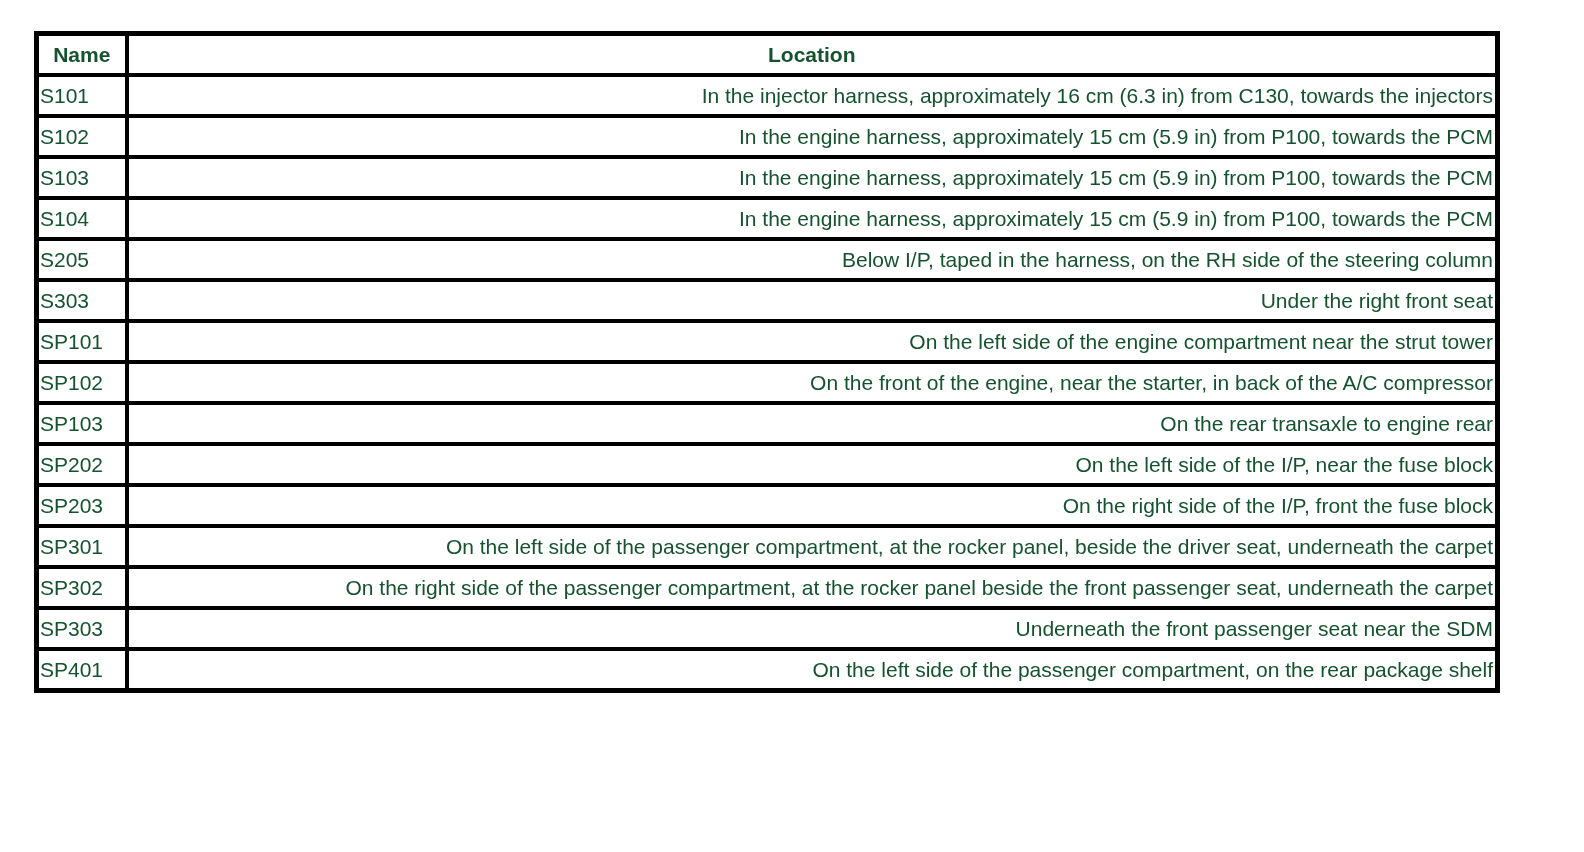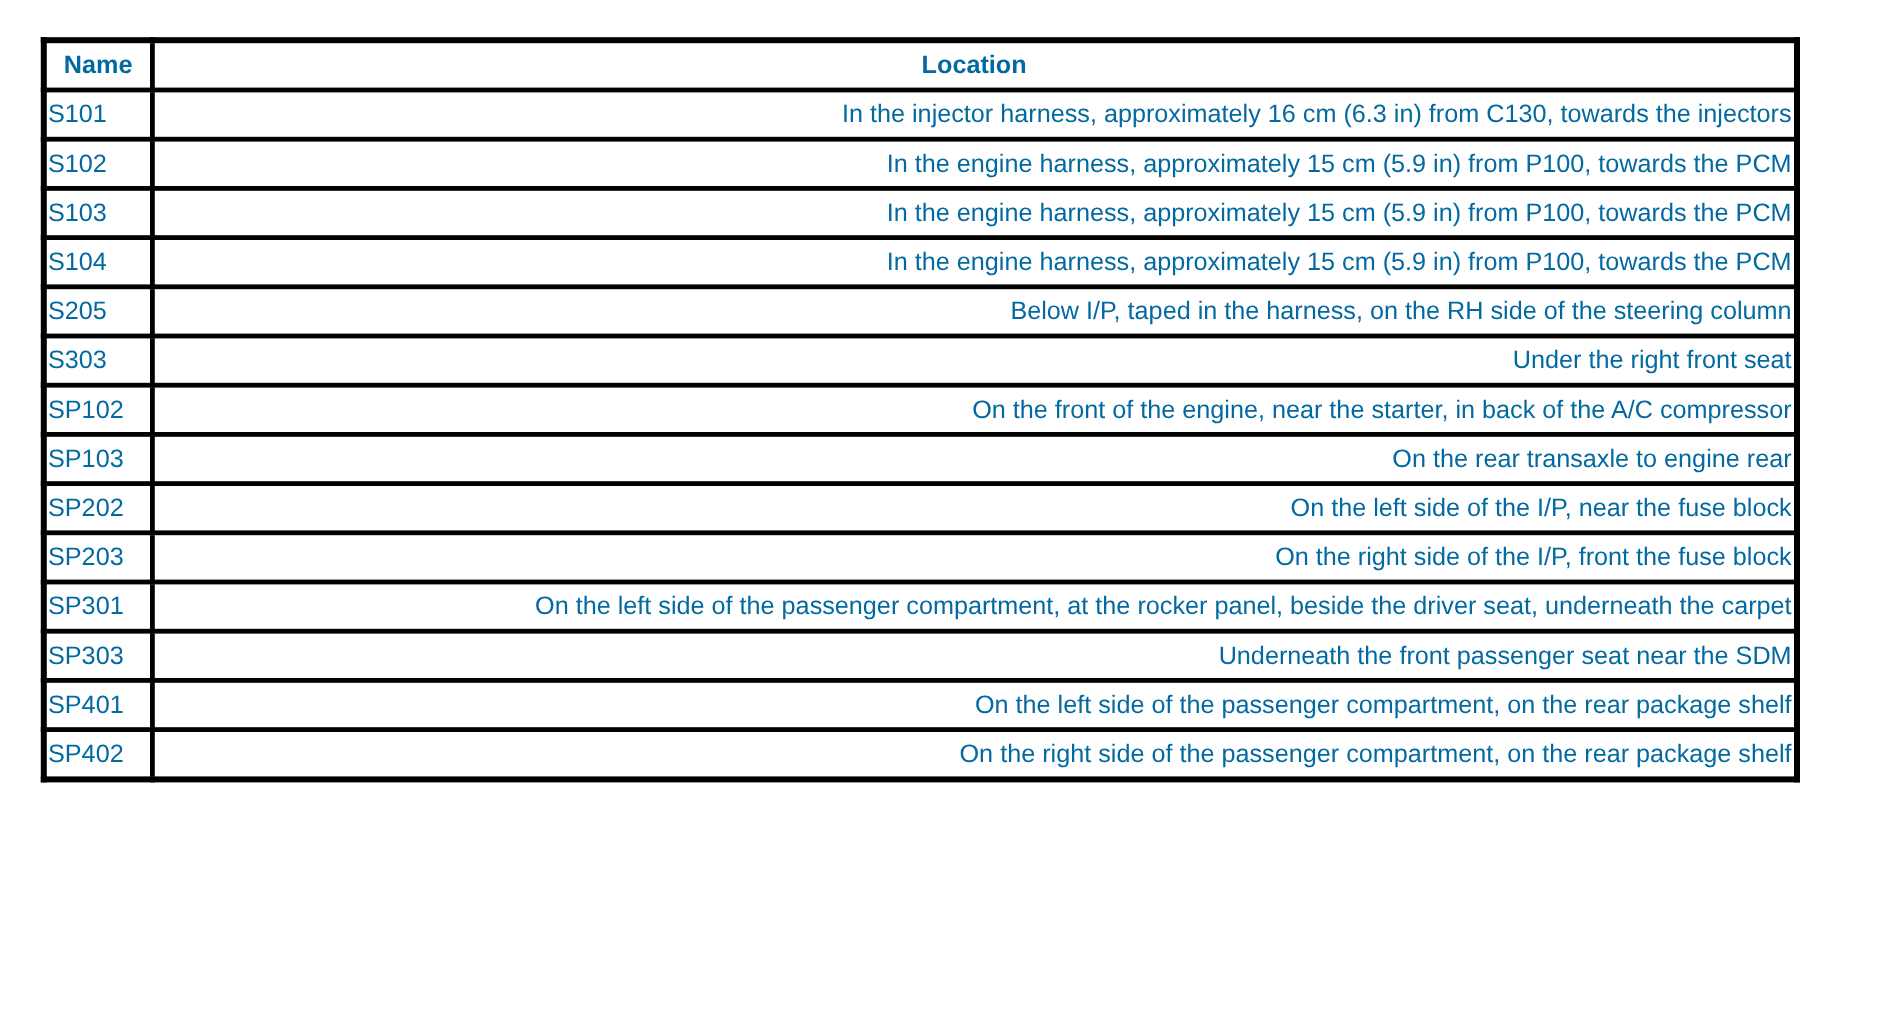--- a/index.html
+++ b/index.html
@@ -7,21 +7,21 @@
     padding: 0;
     background: #ffffff;
   }
   .page {
     position: relative;
     width: 1565px;
     height: 852px;
     background: #ffffff;
     overflow: hidden;
     font-family: "Liberation Sans", sans-serif;
-    color: #0369a1;
+    color: #14532d;
   }
   table.loc-table {
     position: absolute;
     left: 34px;
     top: 31px;
     width: 1466px;
     border-collapse: collapse;
     table-layout: fixed;
     border: 5px solid #000000;
   }
@@ -83,46 +83,50 @@
         </tr>
         <tr>
           <td class="name-cell">S205</td>
           <td class="location-cell">Below I/P, taped in the harness, on the RH side of the steering column</td>
         </tr>
         <tr>
           <td class="name-cell">S303</td>
           <td class="location-cell">Under the right front seat</td>
         </tr>
         <tr>
+          <td class="name-cell">SP101</td>
+          <td class="location-cell">On the left side of the engine compartment near the strut tower</td>
+        </tr>
+        <tr>
           <td class="name-cell">SP102</td>
           <td class="location-cell">On the front of the engine, near the starter, in back of the A/C compressor</td>
         </tr>
         <tr>
           <td class="name-cell">SP103</td>
           <td class="location-cell">On the rear transaxle to engine rear</td>
         </tr>
         <tr>
           <td class="name-cell">SP202</td>
           <td class="location-cell">On the left side of the I/P, near the fuse block</td>
         </tr>
         <tr>
           <td class="name-cell">SP203</td>
           <td class="location-cell">On the right side of the I/P, front the fuse block</td>
         </tr>
         <tr>
           <td class="name-cell">SP301</td>
           <td class="location-cell">On the left side of the passenger compartment, at the rocker panel, beside the driver seat, underneath the carpet</td>
         </tr>
         <tr>
+          <td class="name-cell">SP302</td>
+          <td class="location-cell">On the right side of the passenger compartment, at the rocker panel beside the front passenger seat, underneath the carpet</td>
+        </tr>
+        <tr>
           <td class="name-cell">SP303</td>
           <td class="location-cell">Underneath the front passenger seat near the SDM</td>
         </tr>
         <tr>
           <td class="name-cell">SP401</td>
           <td class="location-cell">On the left side of the passenger compartment, on the rear package shelf</td>
         </tr>
-        <tr>
-          <td class="name-cell">SP402</td>
-          <td class="location-cell">On the right side of the passenger compartment, on the rear package shelf</td>
-        </tr>
       </tbody>
   </table>
 </div>
 
 </body></html>

